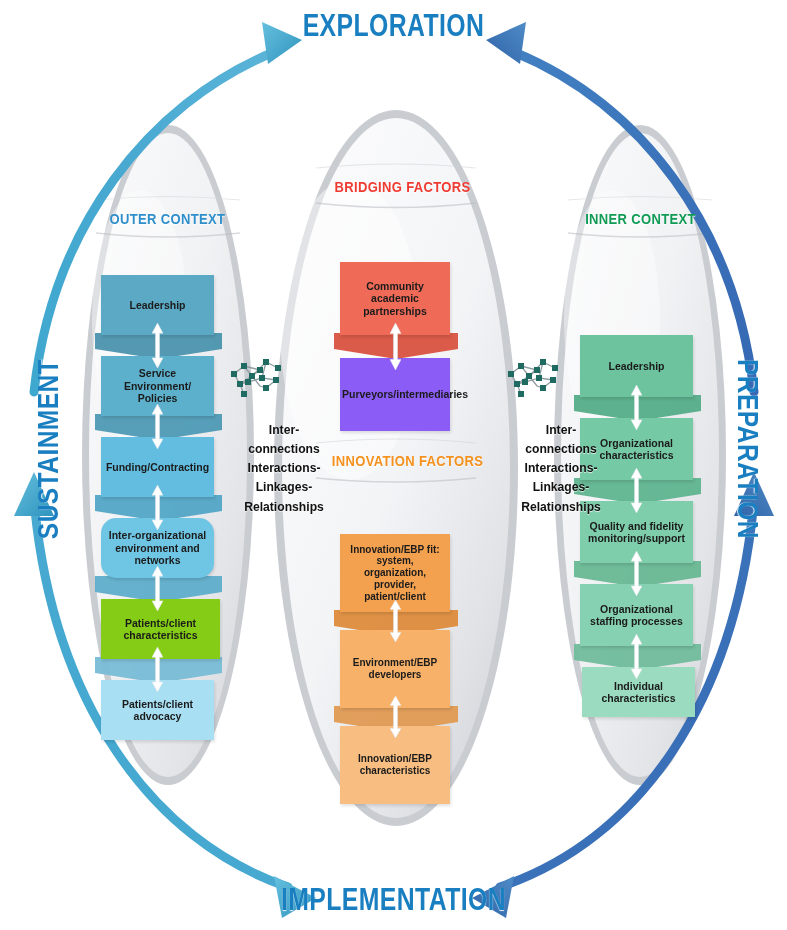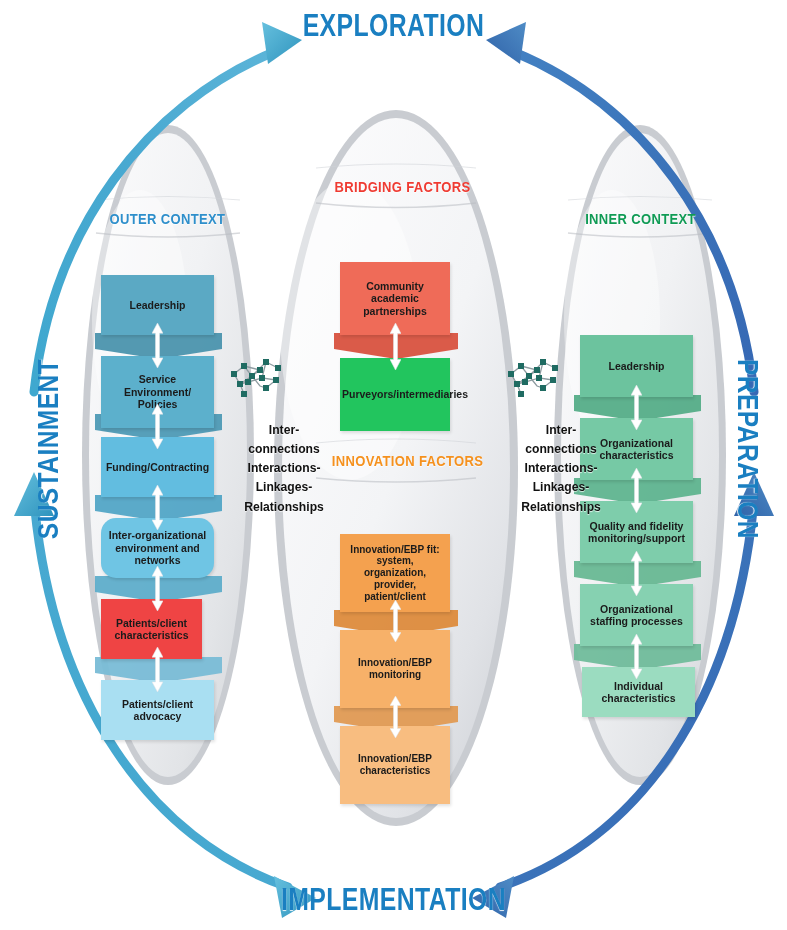--- a/index.html
+++ b/index.html
@@ -221,21 +221,21 @@
       <div class="fold" style="left: -6px; top: 58px; width: 127px; height: 26px; background: rgb(75, 147, 173);"></div>
       <div class="node" style="left: 0px; top: 0px; width: 113px; height: 60px; background: rgb(91, 169, 196); font-size: 10.5px;">
         <span>Leadership</span>
       </div>
       <div class="arrow-dbl" style="left: 51px; top: 48px; height: 45px;">
         <svg width="11" height="100%" viewBox="0 0 11 40" preserveAspectRatio="none">
           <polygon points="5.5,0 11,9 7.5,9 7.5,31 11,31 5.5,40 0,31 3.5,31 3.5,9 0,9" fill="#ffffff" stroke="#dfe3e6" stroke-width="0.5"></polygon>
         </svg>
       </div>
       <div class="fold" style="left: -6px; top: 139px; width: 127px; height: 26px; background: rgb(78, 154, 181);"></div>
-      <div class="node" style="left: 0px; top: 81px; width: 113px; height: 72px; background: rgb(92, 176, 204); font-size: 10.5px; justify-content: flex-end;">
+      <div class="node" style="left: 0px; top: 81px; width: 113px; height: 60px; background: rgb(92, 176, 204); font-size: 10.5px; justify-content: flex-end;">
         <span>Service Environment/ Policies</span>
       </div>
       <div class="arrow-dbl" style="left: 51px; top: 129px; height: 45px;">
         <svg width="11" height="100%" viewBox="0 0 11 40" preserveAspectRatio="none">
           <polygon points="5.5,0 11,9 7.5,9 7.5,31 11,31 5.5,40 0,31 3.5,31 3.5,9 0,9" fill="#ffffff" stroke="#dfe3e6" stroke-width="0.5"></polygon>
         </svg>
       </div>
       <div class="fold" style="left: -6px; top: 220px; width: 127px; height: 26px; background: rgb(82, 165, 198);"></div>
       <div class="node" style="left: 0px; top: 162px; width: 113px; height: 60px; background: rgb(98, 189, 224); font-size: 10.5px;">
         <span>Funding/Contracting</span>
@@ -248,21 +248,21 @@
       <div class="fold" style="left: -6px; top: 301px; width: 127px; height: 26px; background: rgb(94, 173, 202);"></div>
       <div class="node" style="left: 0px; top: 243px; width: 113px; height: 60px; background: rgb(111, 197, 228); font-size: 10.5px; border-radius: 15px;">
         <span>Inter-organizational environment and networks</span>
       </div>
       <div class="arrow-dbl" style="left: 51px; top: 291px; height: 45px;">
         <svg width="11" height="100%" viewBox="0 0 11 40" preserveAspectRatio="none">
           <polygon points="5.5,0 11,9 7.5,9 7.5,31 11,31 5.5,40 0,31 3.5,31 3.5,9 0,9" fill="#ffffff" stroke="#dfe3e6" stroke-width="0.5"></polygon>
         </svg>
       </div>
       <div class="fold" style="left: -6px; top: 382px; width: 127px; height: 26px; background: rgb(121, 188, 214);"></div>
-      <div class="node" style="left: 0px; top: 324px; width: 101px; height: 60px; background: #ef4444; font-size: 10.5px;">
+      <div class="node" style="left: 0px; top: 324px; width: 119px; height: 60px; background: #84cc16; font-size: 10.5px;">
         <span>Patients/client characteristics</span>
       </div>
       <div class="arrow-dbl" style="left: 51px; top: 372px; height: 45px;">
         <svg width="11" height="100%" viewBox="0 0 11 40" preserveAspectRatio="none">
           <polygon points="5.5,0 11,9 7.5,9 7.5,31 11,31 5.5,40 0,31 3.5,31 3.5,9 0,9" fill="#ffffff" stroke="#dfe3e6" stroke-width="0.5"></polygon>
         </svg>
       </div>
       <div class="node" style="left: 0px; top: 405px; width: 113px; height: 60px; background: rgb(169, 223, 242); font-size: 10.5px;">
         <span>Patients/client advocacy</span>
       </div>
@@ -270,37 +270,37 @@
   <div class="stack" id="stack-bridge" style="left: 340px; top: 234px; width: 110px; height: 265px;">
       <div class="fold" style="left: -6px; top: 71px; width: 124px; height: 26px; background: rgb(216, 82, 63);"></div>
       <div class="node" style="left: 0px; top: 0px; width: 110px; height: 73px; background: rgb(239, 107, 88); font-size: 10.5px;">
         <span>Community academic partnerships</span>
       </div>
       <div class="arrow-dbl" style="left: 49.5px; top: 61px; height: 47px;">
         <svg width="11" height="100%" viewBox="0 0 11 40" preserveAspectRatio="none">
           <polygon points="5.5,0 11,9 7.5,9 7.5,31 11,31 5.5,40 0,31 3.5,31 3.5,9 0,9" fill="#ffffff" stroke="#dfe3e6" stroke-width="0.5"></polygon>
         </svg>
       </div>
-      <div class="node" style="left: 0px; top: 96px; width: 110px; height: 73px; background: #22c55e; font-size: 10.5px; padding-left: 24px;">
+      <div class="node" style="left: 0px; top: 96px; width: 110px; height: 73px; background: #8b5cf6; font-size: 10.5px; padding-left: 24px;">
         <span>Purveyors/intermediaries</span>
       </div>
     </div>
   <div class="stack" id="stack-innov" style="left: 340px; top: 506px; width: 110px; height: 366px; padding-left: 20px;">
       <div class="fold" style="left: -6px; top: 76px; width: 124px; height: 26px; background: rgb(221, 139, 60);"></div>
       <div class="node" style="left: 0px; top: 0px; width: 110px; height: 78px; background: rgb(244, 161, 79); font-size: 10px;">
         <span>Innovation/EBP fit: system, organization, provider, patient/client</span>
       </div>
       <div class="arrow-dbl" style="left: 49.5px; top: 66px; height: 42px;">
         <svg width="11" height="100%" viewBox="0 0 11 40" preserveAspectRatio="none">
           <polygon points="5.5,0 11,9 7.5,9 7.5,31 11,31 5.5,40 0,31 3.5,31 3.5,9 0,9" fill="#ffffff" stroke="#dfe3e6" stroke-width="0.5"></polygon>
         </svg>
       </div>
       <div class="fold" style="left: -6px; top: 172px; width: 124px; height: 26px; background: rgb(224, 154, 83);"></div>
       <div class="node" style="left: 0px; top: 96px; width: 110px; height: 78px; background: rgb(247, 177, 105); font-size: 10px;">
-        <span>Innovation/EBP monitoring</span>
+        <span>Environment/EBP developers</span>
       </div>
       <div class="arrow-dbl" style="left: 49.5px; top: 162px; height: 42px;">
         <svg width="11" height="100%" viewBox="0 0 11 40" preserveAspectRatio="none">
           <polygon points="5.5,0 11,9 7.5,9 7.5,31 11,31 5.5,40 0,31 3.5,31 3.5,9 0,9" fill="#ffffff" stroke="#dfe3e6" stroke-width="0.5"></polygon>
         </svg>
       </div>
       <div class="node" style="left: 0px; top: 192px; width: 110px; height: 78px; background: rgb(248, 189, 128); font-size: 10px;">
         <span>Innovation/EBP characteristics</span>
       </div>
     </div>

